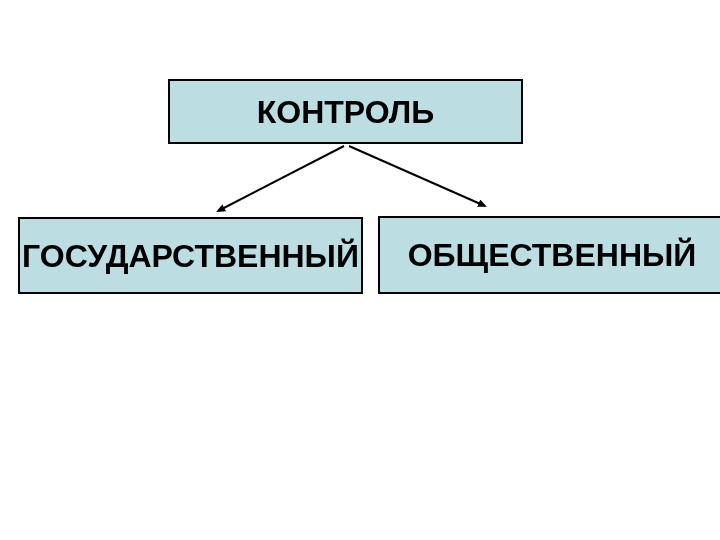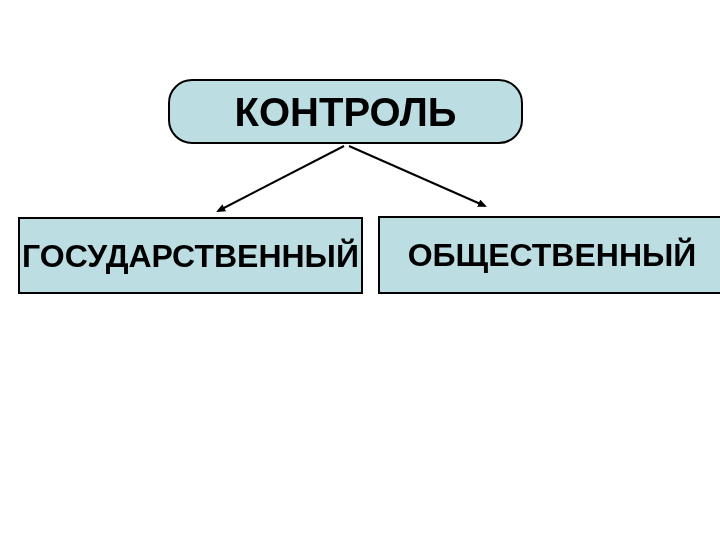--- a/index.html
+++ b/index.html
@@ -29,22 +29,21 @@
     align-items: center;
     justify-content: center;
     color: var(--text);
     font-weight: bold;
     white-space: nowrap;
     line-height: 1;
   }
   .node-root {
     left: 168px; top: 79px;
     width: 355px; height: 65px;
-    font-size: 40px;
-    border-radius: 24px;
+    font-size: 32px;
   }
   .node-left {
     left: 18px; top: 217px;
     width: 345px; height: 77px;
     font-size: 32px;
     text-align: right;
   }
   .node-right {
     left: 378px; top: 216px;
     width: 348px; height: 78px; 

